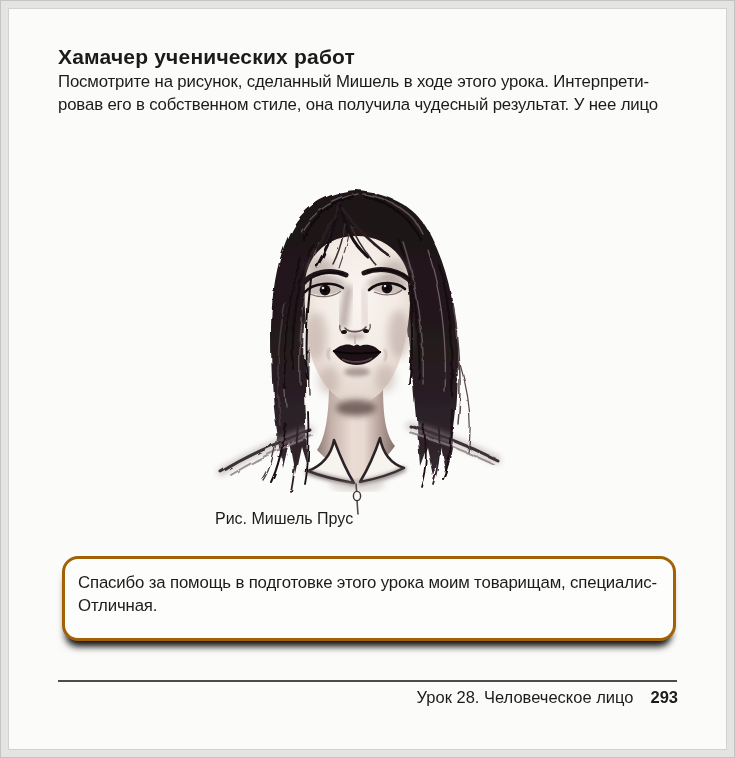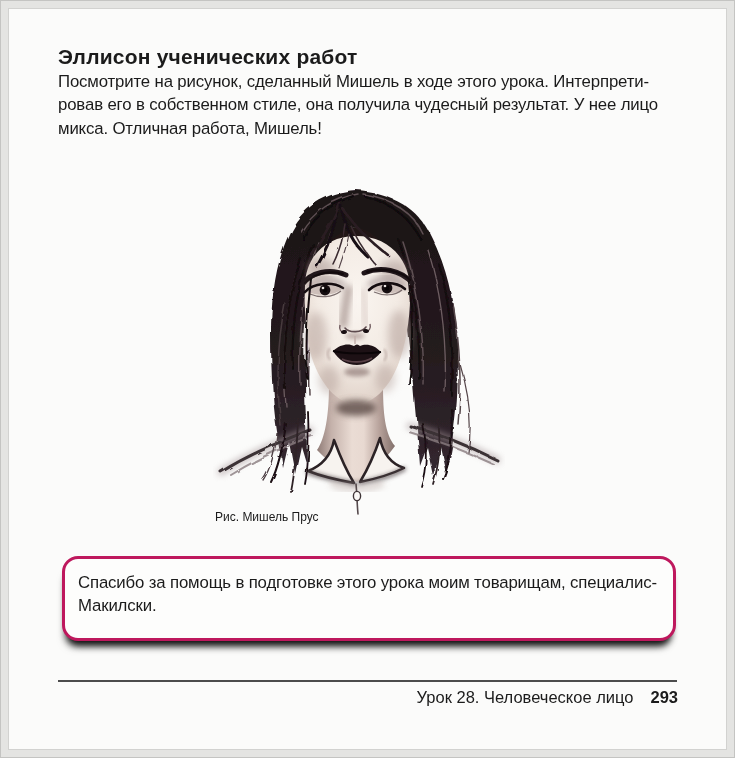--- a/index.html
+++ b/index.html
@@ -6,41 +6,40 @@
   .stage{position:relative;width:735px;height:758px;background:#fbfbfa;
          font-family:"Liberation Sans",sans-serif;color:#1b1b1b;overflow:hidden;}
   .frame{position:absolute;inset:0;border:8px solid #e4e4e2;
          box-shadow:inset 0 0 0 1px #d2d2d0;outline:1px solid #c4c4c2;outline-offset:-1px;
          pointer-events:none;z-index:60;}
   .heading{position:absolute;left:58px;top:44px;margin:0;font-size:21px;line-height:26px;
            font-weight:bold;letter-spacing:.2px;white-space:nowrap;}
   .para{position:absolute;left:58px;top:70px;width:622px;}
   .pline{font-size:16.8px;line-height:23.3px;letter-spacing:-.15px;white-space:nowrap;}
   .sketch{position:absolute;left:213px;top:184px;}
-  .caption{position:absolute;left:215px;top:510px;font-size:12px;letter-spacing:0;}
+  .caption{position:absolute;left:215px;top:510px;font-size:16px;letter-spacing:0;}
   .note{position:absolute;left:62px;top:556px;width:614px;height:85px;box-sizing:border-box;
-        background:#fdfdfc;border:3px solid #be185d;border-radius:16px;
+        background:#fdfdfc;border:3px solid #a16207;border-radius:16px;
         padding:12px 14px 0 13px;
         box-shadow:0 9px 7px -5px rgba(0,0,0,.92), -2px 11px 9px -6px rgba(0,0,0,.5);}
   .nline{font-size:16.8px;line-height:23px;letter-spacing:-.15px;white-space:nowrap;}
   .rule{position:absolute;left:58px;top:680px;width:619px;height:2px;background:#4c4c4c;}
   .footer{position:absolute;top:688px;right:57px;font-size:16.5px;white-space:nowrap;}
   .footer .pg{font-weight:bold;margin-left:17px;}
 </style>
 </head>
 <body>
 
 <div class="stage">
 
-  <h1 class="heading">Эллисон ученических работ</h1>
+  <h1 class="heading">Хамачер ученических работ</h1>
 
   <div class="para">
     <div class="pline">Посмотрите на рисунок, сделанный Мишель в ходе этого урока. Интерпрети-</div>
     <div class="pline">ровав его в собственном стиле, она получила чудесный результат. У нее лицо</div>
-    <div class="pline">микса. Отличная работа, Мишель!</div>
   </div>
 
   <svg class="sketch" role="img" width="292" height="332" viewBox="0 0 292 332" aria-label="Карандашный портрет женщины с длинными тёмными волосами">
     <defs>
       <filter id="rough" x="-20%" y="-20%" width="140%" height="140%">
         <feTurbulence type="fractalNoise" baseFrequency="0.035" numOctaves="4" seed="8" result="n"></feTurbulence>
         <feDisplacementMap in="SourceGraphic" in2="n" scale="6"></feDisplacementMap>
       </filter>
       <filter id="rough2" x="-25%" y="-25%" width="150%" height="150%">
         <feTurbulence type="fractalNoise" baseFrequency="0.06" numOctaves="3" seed="3" result="n"></feTurbulence>
@@ -206,21 +205,21 @@
       <path d="M225,235 C228,260 226,282 220,300" stroke="#2e2226" stroke-width="1.8"></path>
       <path d="M210,240 C214,262 214,284 208,302" stroke="#1a1012" stroke-width="1.8"></path>
       <path d="M247,180 C256,210 260,240 255,268" stroke="#55464a" stroke-width="1.2"></path>
     </g>
   </svg>
 
   <div class="caption">Рис. Мишель Прус</div>
 
   <div class="note">
     <div class="nline">Спасибо за помощь в подготовке этого урока моим товарищам, специалис-</div>
-    <div class="nline">Макилски.</div>
+    <div class="nline">Отличная.</div>
   </div>
 
   <div class="rule"></div>
 
   <div class="footer">
     <span>Урок 28. Человеческое лицо</span><span class="pg">293</span>
   </div>
 
   <div class="frame"></div>
 </div>

